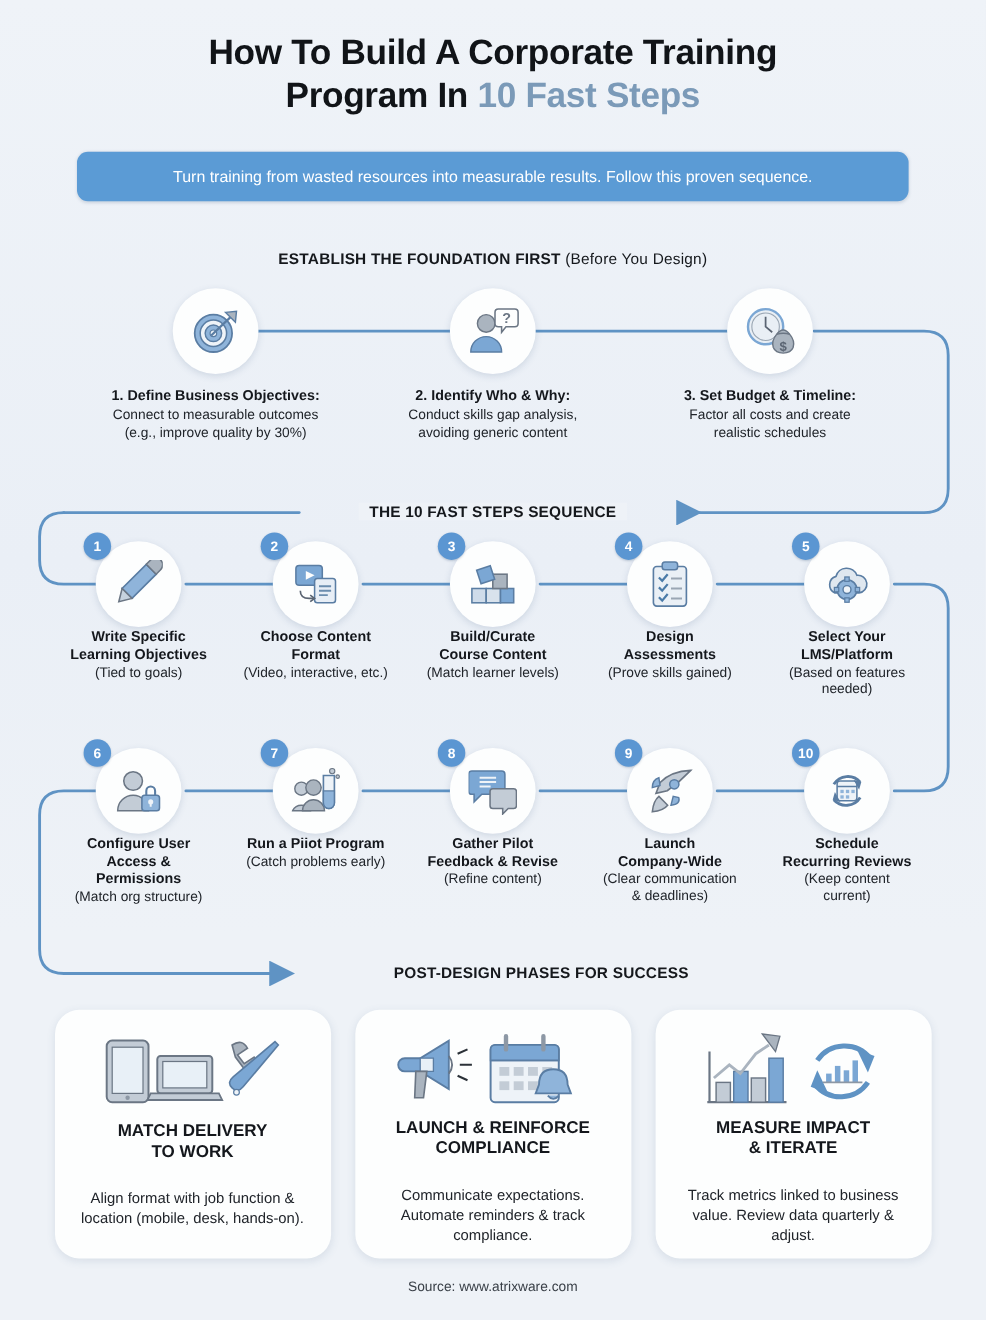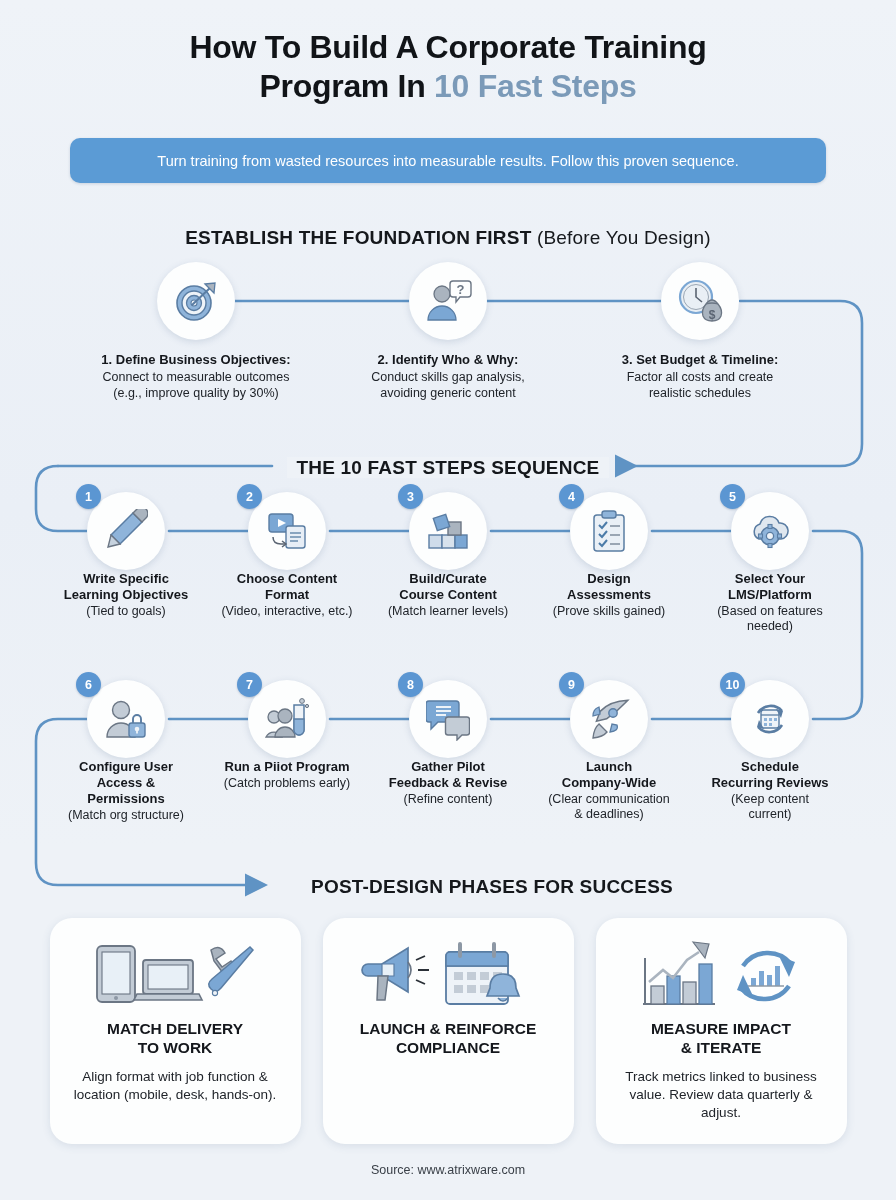--- a/index.html
+++ b/index.html
@@ -35,21 +35,21 @@
     border-radius: 10px;
     display: flex; align-items: center; justify-content: center;
     color: #ffffff;
     font-size: 14.5px;
     box-shadow: 0 1px 3px rgba(40,70,110,.18);
   }
 
   
   .sec-head {
     text-align: center;
-    font-size: 19px;
+    font-size: 14px;
     font-weight: bold;
     color: #15181c;
     letter-spacing: .2px;
   }
   .sec-head .light { font-weight: normal; }
 
   
   #wires { position: absolute; left: 0; top: 0; width: 896px; height: 1200px; pointer-events: none; }
 
   
@@ -122,21 +122,21 @@
     padding: 18px 14px 12px;
     text-align: center;
     display: flex; flex-direction: column; align-items: center;
   }
   .card-icons { height: 80px; display: flex; align-items: center; justify-content: center; }
   .card-title {
     font-size: 15.5px; font-weight: bold; color: #14171c;
     line-height: 1.2; margin-top: 4px;
   }
   .card-desc {
-    font-size: 13.5px; color: #20242a; line-height: 1.34; margin-top: 11px;
+    font-size: 13.5px; color: #20242a; line-height: 1.34; margin-top: 24px;
   }
 
   .source {
     position: absolute; left: 0; top: 1163px; width: 896px;
     text-align: center; font-size: 12.5px; color: #3a4048;
   }
 </style>
 </head>
 <body>
 
@@ -544,20 +544,21 @@
               <rect x="120" y="47" width="9" height="8"></rect>
             </g>
           <path d="M143 36 q13 0 13 14 l3 8 h-32 l3 -8 q0 -14 13 -14 z" fill="#8fb4da" stroke="#5a7da3" stroke-width="1.7"></path>
           <path d="M138 60 q5 6 10 0" fill="#8fb4da" stroke="#5a7da3" stroke-width="1.6"></path>
         </svg>
       </div>
       <div class="card-title">
         <div>LAUNCH &amp; REINFORCE</div>
         <div>COMPLIANCE</div>
       </div>
+      <div class="card-desc">Communicate expectations. Automate reminders &amp; track compliance.</div>
     </div>
 
     <div class="card">
       <div class="card-icons">
         <svg width="176" height="76" viewBox="0 0 176 76">
           <path d="M10 66 h72" stroke="#6b7684" stroke-width="2"></path>
           <path d="M12 66 V20" stroke="#6b7684" stroke-width="2"></path>
           <rect x="18" y="48" width="13" height="18" fill="#c3ccd6" stroke="#6b7684" stroke-width="1.3"></rect>
           <rect x="34" y="38" width="13" height="28" fill="#7ba7d4" stroke="#5a7da3" stroke-width="1.3"></rect>
           <rect x="50" y="44" width="13" height="22" fill="#c3ccd6" stroke="#6b7684" stroke-width="1.3"></rect>

